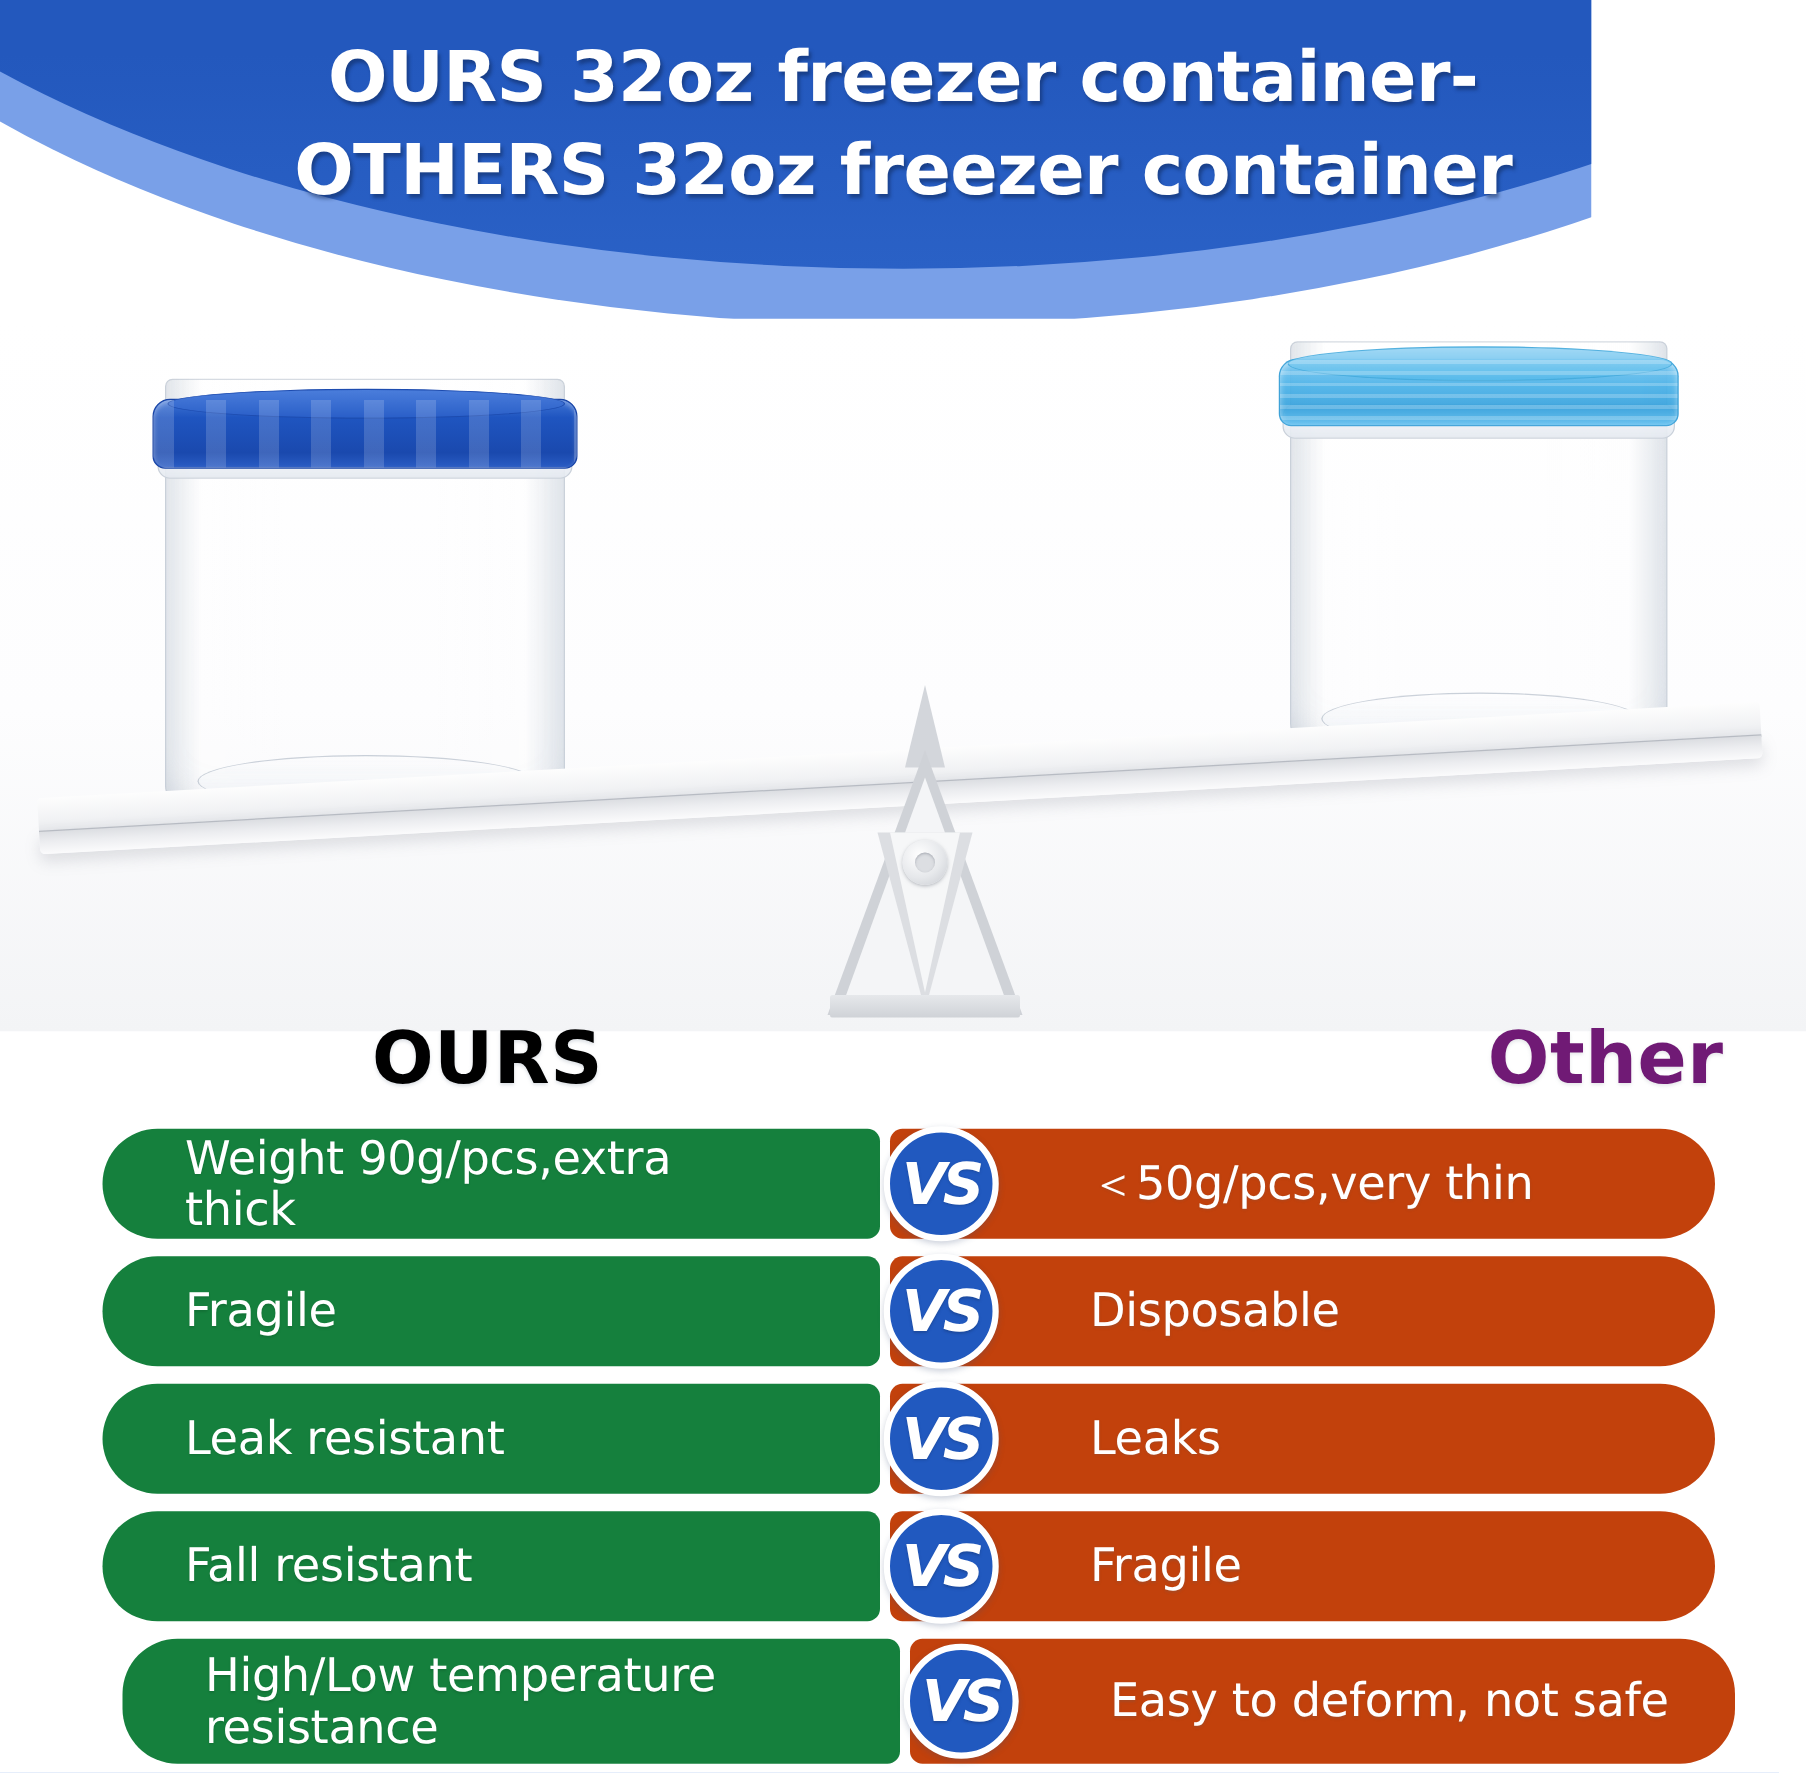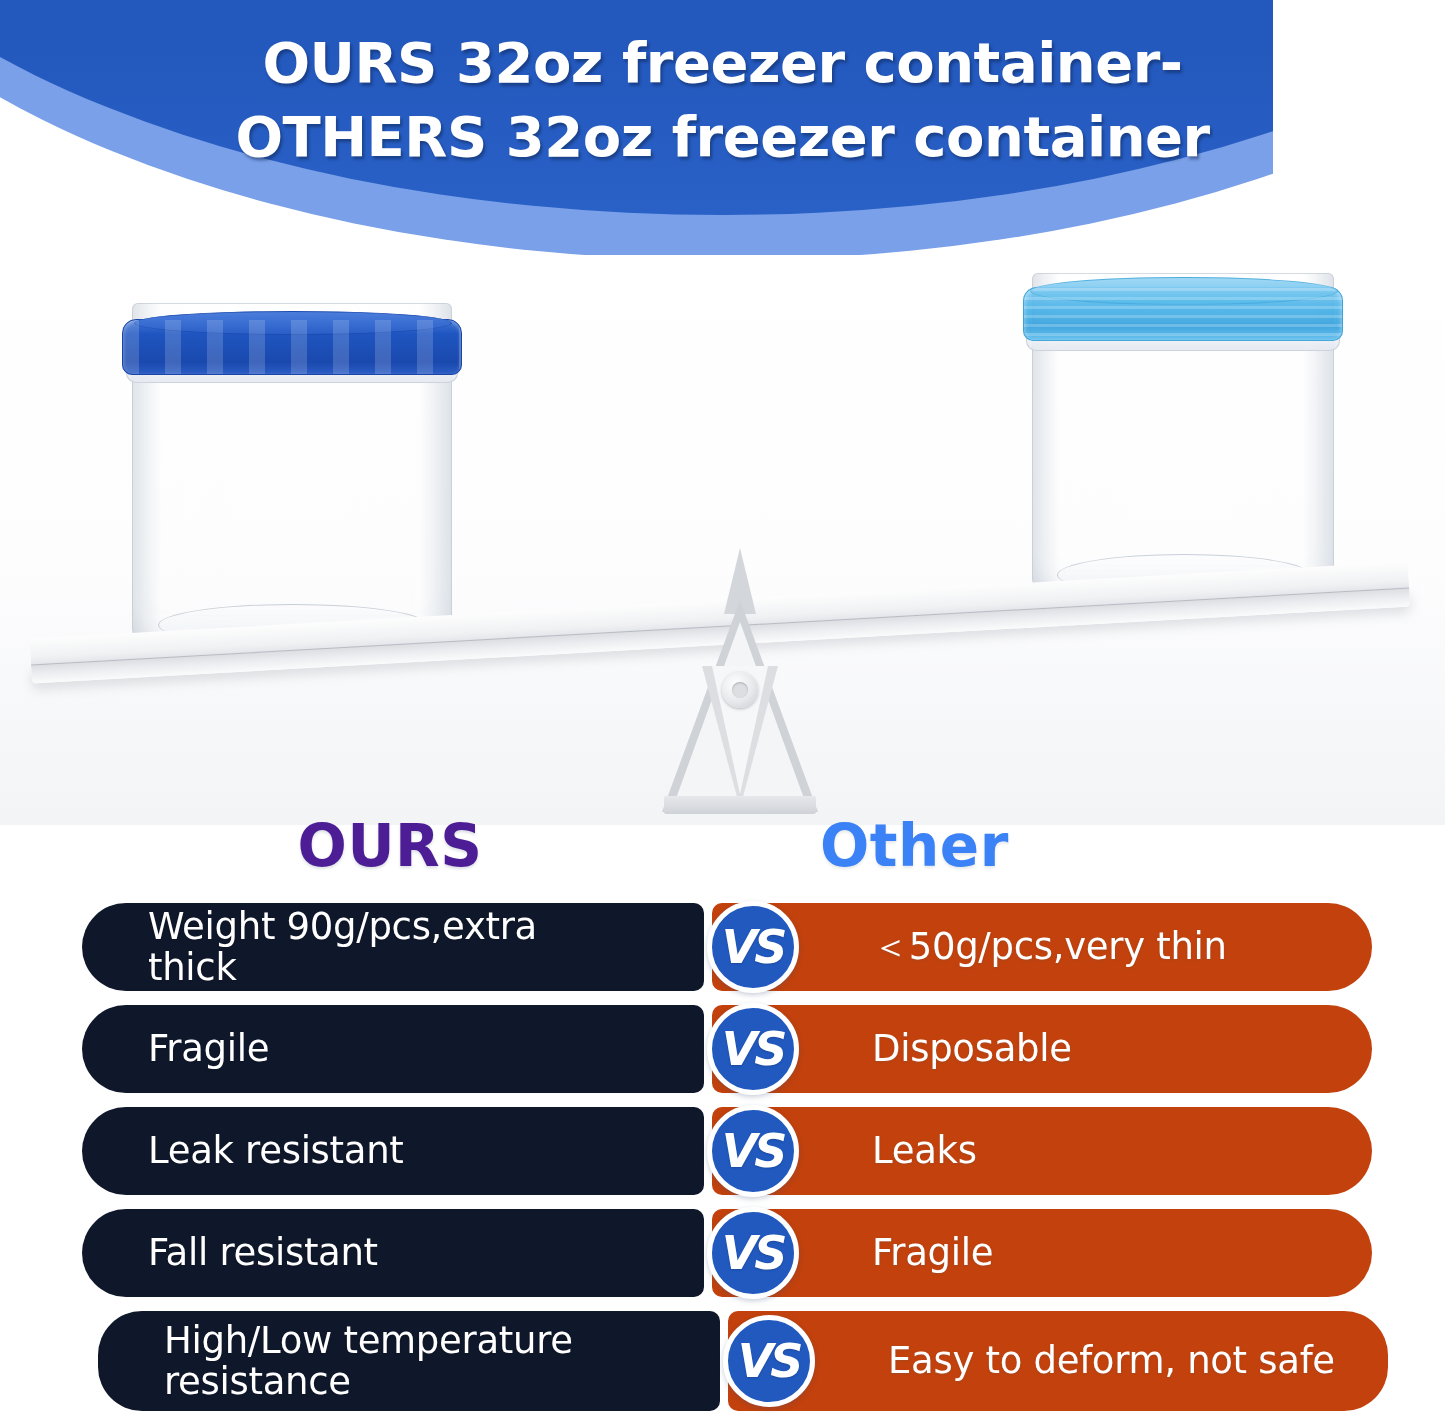--- a/index.html
+++ b/index.html
@@ -280,28 +280,28 @@
     position: absolute;
     font-size: 58px;
     font-weight: bold;
     font-family: "DejaVu Sans", sans-serif;
     letter-spacing: 0.5px;
   }
   .cmp-heading.ours {
     left: 130px; top: 812px;
     width: 520px;
     text-align: center;
-    color: #4c1d95;
+    color: #000000;
     text-shadow: 0 2px 3px rgba(150,160,175,0.35);
   }
   .cmp-heading.other {
-    left: 820px; top: 812px;
+    left: 859px; top: 812px;
     width: 520px;
-    text-align: left;
-    color: #3b82f6;
+    text-align: right;
+    color: #701a75;
     text-shadow: 0 2px 3px rgba(170,175,182,0.3);
   }
 
   .rows {
     position: absolute;
     left: 0;
     top: 903px;
     width: 1445px;
   }
   .cmp-row {
@@ -313,21 +313,21 @@
     position: absolute;
     top: 0;
     height: 88px;
     display: flex;
     align-items: center;
     box-sizing: border-box;
   }
   .pill-ours {
     left: 82px;
     width: 622px;
-    background: #0f172a;
+    background: #15803d;
     border-radius: 44px 10px 10px 44px;
     padding-left: 66px;
     padding-right: 70px;
     color: #ffffff;
   }
   .pill-other {
     left: 712px;
     width: 660px;
     background: #c2410c;
     border-radius: 10px 44px 44px 10px;

